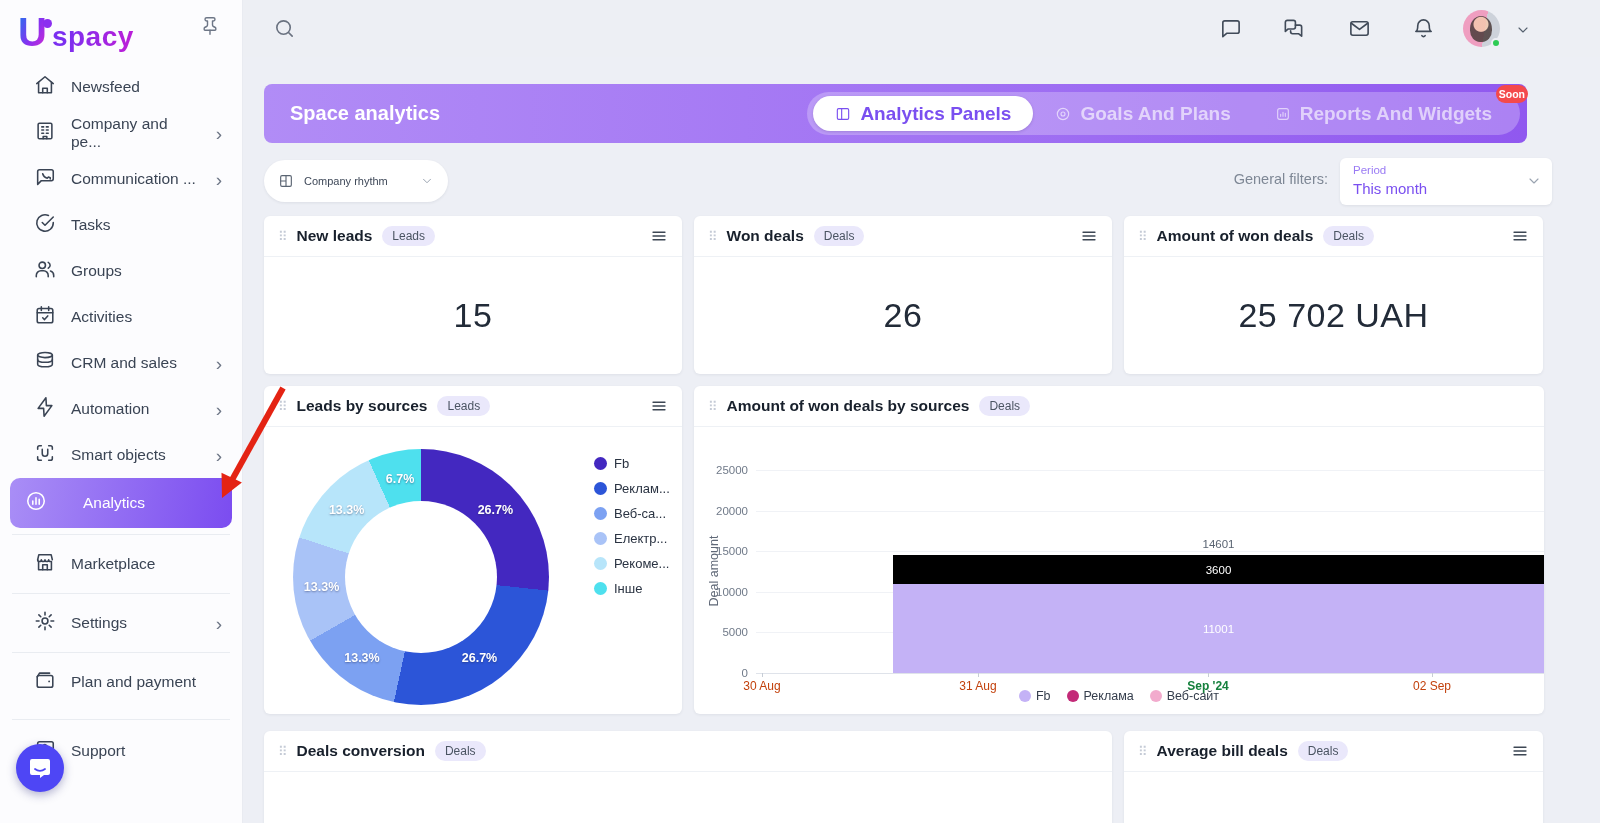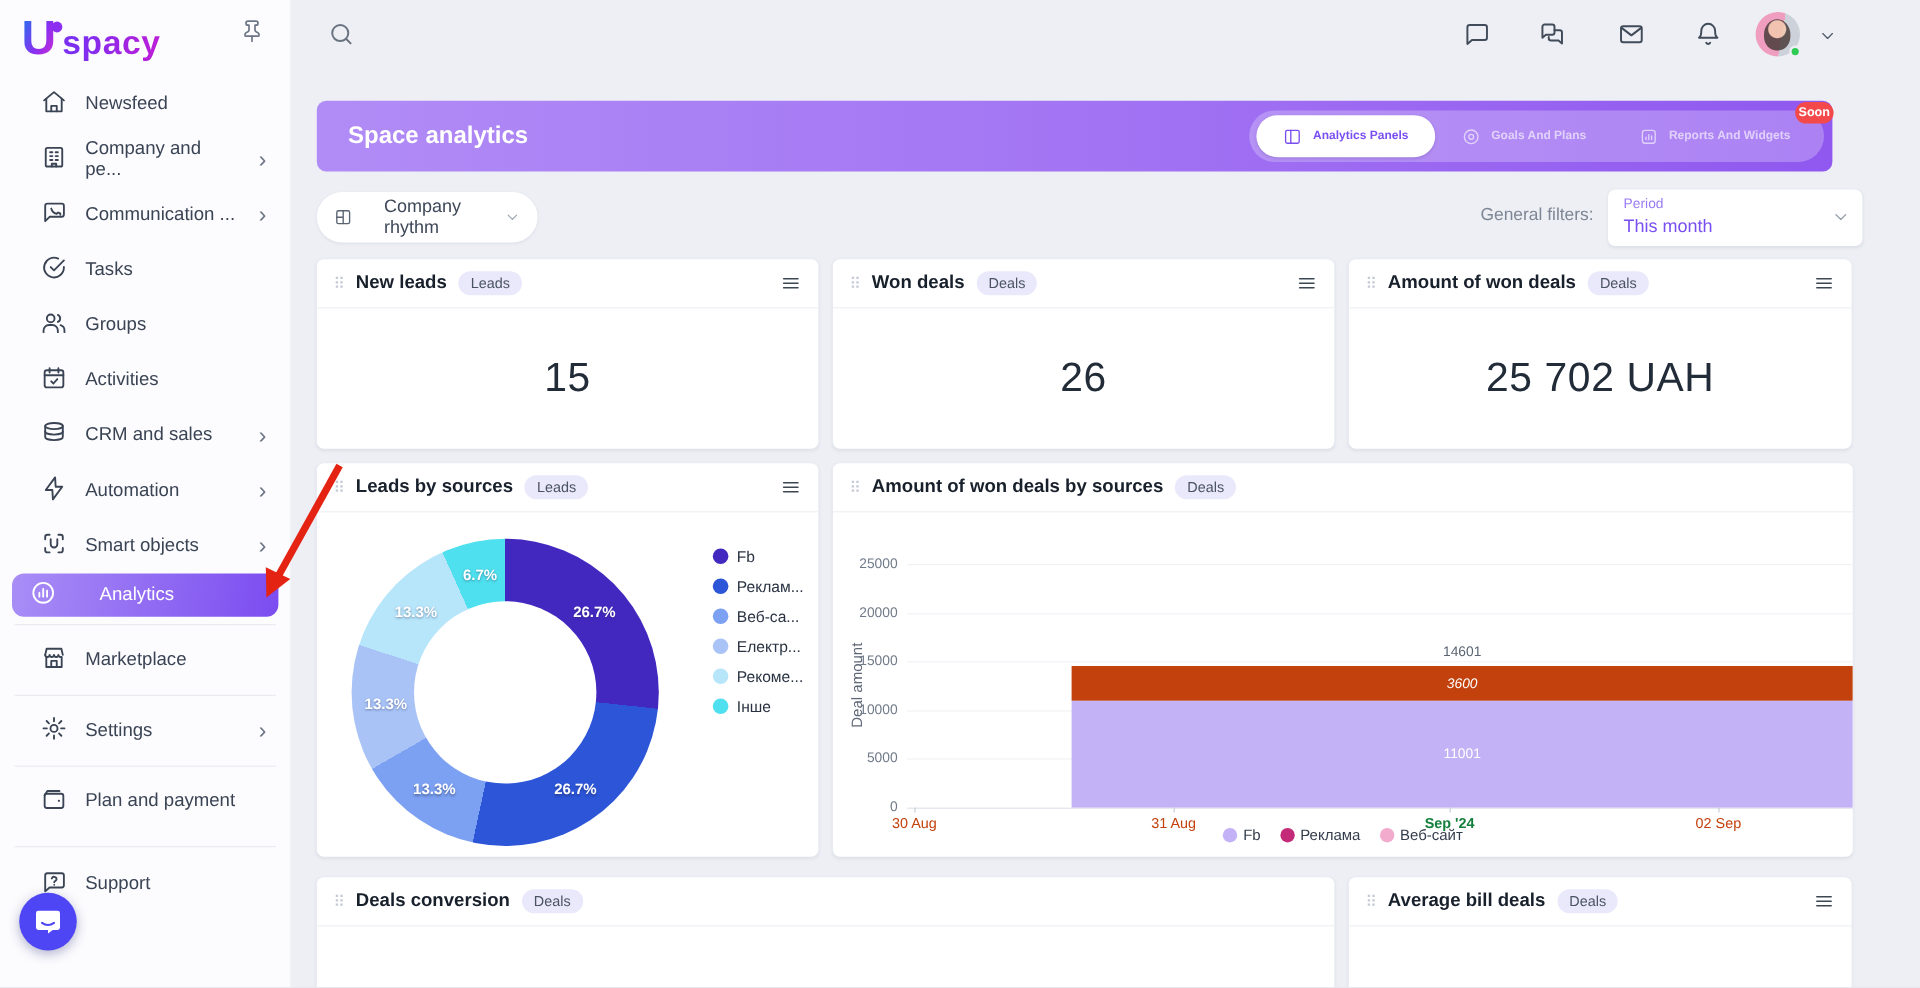--- a/index.html
+++ b/index.html
@@ -16,21 +16,21 @@
           -webkit-background-clip:text;background-clip:text;color:transparent;}
   .logo-dot{width:9px;height:9px;border-radius:50%;background:#8b2ff0;margin-left:-4px;position:relative;top:-18px;}
   .logo-text{font-size:28px;font-weight:700;letter-spacing:.5px;
           background:linear-gradient(100deg,#7b2ff0 20%,#b81fd9 90%);
           -webkit-background-clip:text;background-clip:text;color:transparent;}
   .pin-btn{position:absolute;right:22px;top:16px;color:#6d7686;cursor:pointer;}
   .nav{position:absolute;left:0;top:64px;right:0;}
   .nav-item{display:flex;align-items:center;height:46px;padding-left:34px;gap:15px;font-size:15.5px;color:#3a4454;cursor:pointer;}
   .nav-item .lbl{flex:1;}
   .nav-item .chev{margin-right:20px;color:#6d7686;font-size:19px;line-height:1;}
-  .nav-item.active{margin:0 10px;height:36px;padding-left:15px;border-radius:10px;color:#fff;
+  .nav-item.active{margin:0 10px;height:50px;padding-left:15px;border-radius:10px;color:#fff;
                    background:linear-gradient(100deg,#a98ef6 0%,#7b4cf0 100%);gap:36px;}
   .nav-div{height:1px;background:#e9ecf1;margin:6px 12px;}
   .nav-div.space{margin-top:14px;}
   .intercom{position:absolute;left:16px;top:744px;width:48px;height:48px;border-radius:50%;
             background:#4e46f5;display:flex;align-items:center;justify-content:center;color:#fff;
             box-shadow:0 3px 10px rgba(40,40,120,.35);cursor:pointer;}
 
   
   .topbar{position:absolute;left:243px;top:0;width:1357px;height:57px;background:#edeff4;}
   .search-btn{position:absolute;left:30px;top:17px;color:#6a7280;cursor:pointer;}
@@ -44,28 +44,28 @@
 
   
   .main{position:absolute;left:243px;top:57px;width:1357px;height:766px;overflow:hidden;}
 
   .banner{position:absolute;left:21px;top:27px;width:1263px;height:59px;border-radius:8px;
           background:linear-gradient(90deg,#b18cf6 0%,#a172f3 55%,#9058ef 100%);}
   .banner-title{position:absolute;left:26px;top:18px;font-size:20px;font-weight:700;color:#fff;}
   .tabs{position:absolute;right:7px;top:8px;height:43px;display:flex;align-items:center;
         background:rgba(255,255,255,.25);border-radius:24px;padding:0 6px;}
   .tab{display:flex;align-items:center;gap:9px;height:35px;padding:0 22px;border-radius:20px;
-       font-size:10px;font-weight:700;color:rgba(255,255,255,.62);cursor:pointer;white-space:nowrap;}
+       font-size:19px;font-weight:700;color:rgba(255,255,255,.62);cursor:pointer;white-space:nowrap;}
   .tab.active{background:#fff;color:#7a4ff0;box-shadow:0 1px 3px rgba(40,20,90,.18);}
   .soon{position:absolute;top:-7px;right:-8px;background:#f4494b;color:#fff;font-size:10.5px;font-weight:700;
         padding:3px 3px;border-radius:10px;text-align:center;}
 
   .board-pill{position:absolute;left:21px;top:103px;width:184px;height:42px;background:#fff;border-radius:21px;
         display:flex;align-items:center;gap:10px;padding:0 14px;box-shadow:0 1px 3px rgba(27,36,50,.08);cursor:pointer;}
-  .board-pill .lbl{font-size:15px;color:#3e4858;flex:1;margin-left:16px;}
+  .board-pill .lbl{font-size:11px;color:#3e4858;flex:1;}
   .gf-label{position:absolute;left:955px;top:114px;width:130px;text-align:right;font-size:14.5px;color:#7e8795;}
   .period-dd{position:absolute;left:1097px;top:101px;width:212px;height:47px;background:#fff;border-radius:6px;
         box-shadow:0 1px 3px rgba(27,36,50,.08);cursor:pointer;}
   .period-dd .small{position:absolute;left:13px;top:6px;font-size:11.5px;color:#9a7bf4;}
   .period-dd .val{position:absolute;left:13px;top:22px;font-size:15px;color:#7a4ff0;}
   .period-dd .dd-chev{position:absolute;right:10px;top:15px;color:#9aa3b0;}
 
   
   .card{position:absolute;background:#fff;border-radius:6px;box-shadow:0 1px 3px rgba(27,36,50,.07);overflow:hidden;}
   .card-hd{height:41px;display:flex;align-items:center;gap:10px;padding:0 14px;border-bottom:1px solid #eef1f5;}
@@ -454,21 +454,21 @@
 
       <span class="ytick" style="top:78px;">25000</span>
       <span class="ytick" style="top:118.6px;">20000</span>
       <span class="ytick" style="top:159.2px;">15000</span>
       <span class="ytick" style="top:199.8px;">10000</span>
       <span class="ytick" style="top:240.4px;">5000</span>
       <span class="ytick" style="top:281px;">0</span>
 
       <span class="bar-total" style="top: 152px;">14601</span>
       <div class="barbox" style="top: 169px; height: 118px;">
-        <div class="bar-seg" style="height: 29px; background: #c2410c; font-style: italic;">3600</div>
+        <div class="bar-seg" style="height: 29px; background: #000000;">3600</div>
         <div class="bar-seg" style="height: 89px; background: rgb(196, 178, 246);">11001</div>
       </div>
 
       <div class="xtick-mark" style="left:68px;"></div>
       <div class="xtick-mark" style="left:284px;"></div>
       <div class="xtick-mark" style="left:514px;"></div>
       <div class="xtick-mark" style="left:738px;"></div>
       <span class="xtick" style="left:68px;">30 Aug</span>
       <span class="xtick" style="left:284px;">31 Aug</span>
       <span class="xtick bold" style="left:514px;">Sep '24</span>

